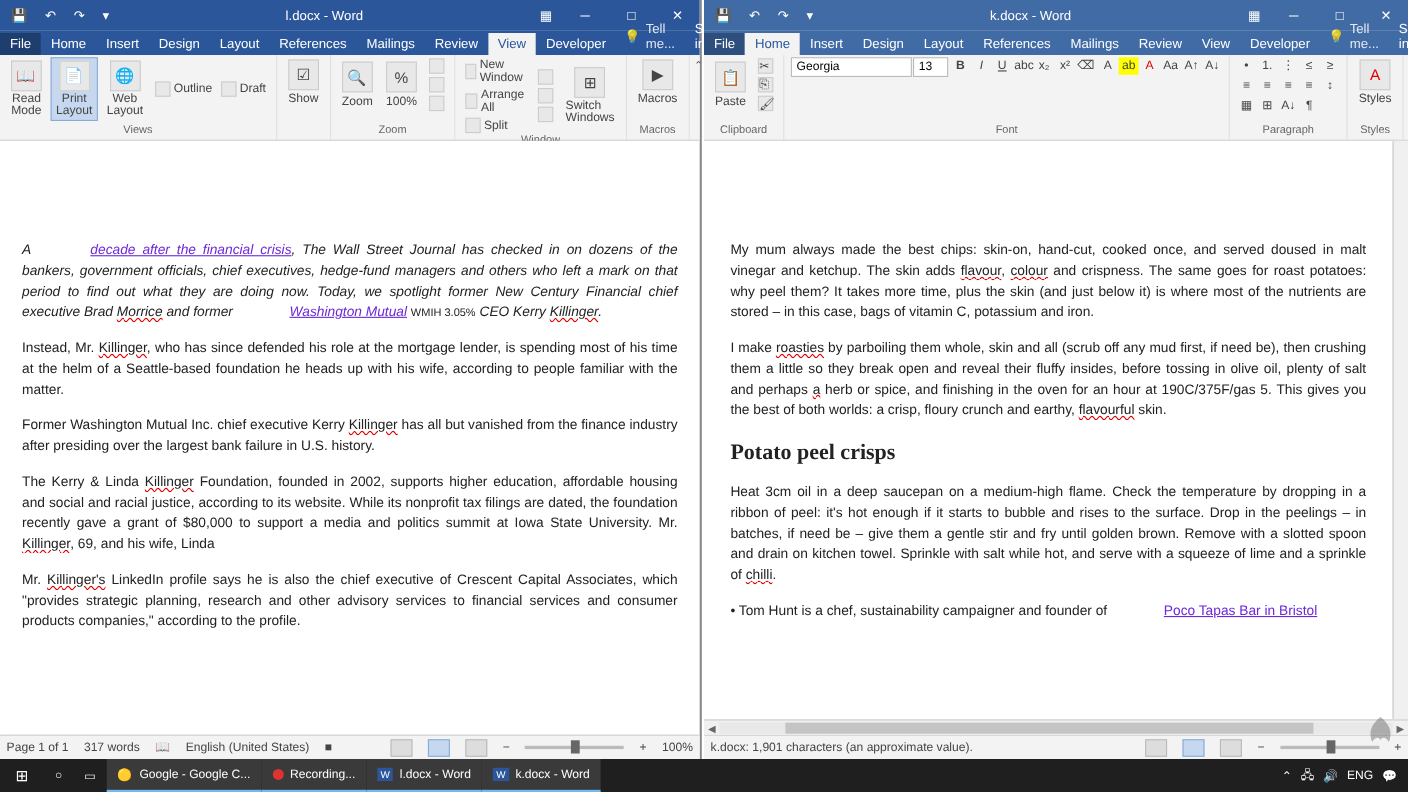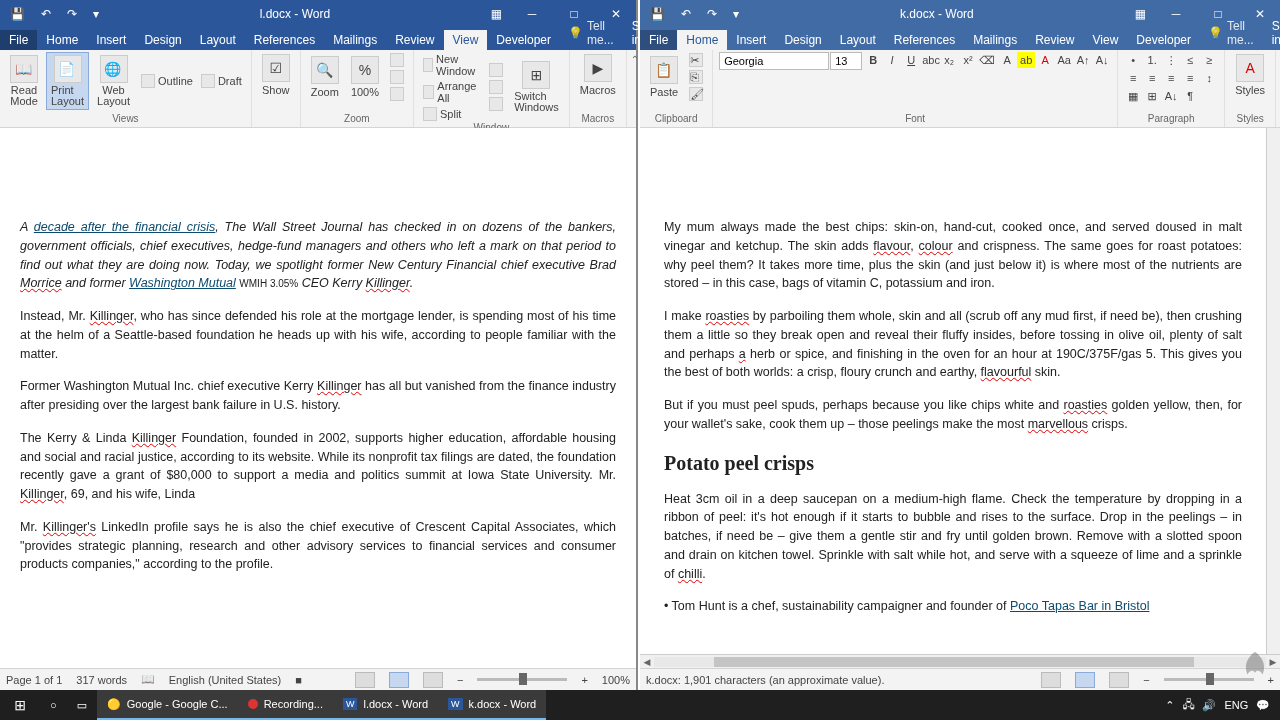--- a/index.html
+++ b/index.html
@@ -27,21 +27,21 @@
 .ribbon-big.sel { background: #c5d8ef; border: 1px solid #8aabd8; }
 .ribbon-big .ic { width: 28px; height: 28px; background: #e8e8e8; border: 1px solid #ccc; display: flex; align-items: center; justify-content: center; font-size: 14px; }
 .ribbon-sm { cursor: pointer; padding: 1px 3px; display: flex; align-items: center; gap: 3px; font-size: 11px; }
 .ribbon-sm .ic { width: 14px; height: 14px; background: #e8e8e8; border: 1px solid #ccc; }
 .collapse-ic { align-self: flex-start; padding: 4px; cursor: pointer; font-size: 10px; color: #666; }
 .doc-area { flex: 1; background: #e6e6e6; display: flex; justify-content: center; overflow: hidden; position: relative; }
 .page { background: #fff; width: 100%; box-shadow: 0 0 4px rgba(0,0,0,0.3); padding: 90px 20px 20px 20px; font-family: Georgia, serif; font-size: 12.5px; line-height: 1.5; color: #222; overflow: hidden; }
 .page p { margin-bottom: 14px; text-align: justify; }
 .page .ital { font-style: italic; }
 .page .squig { text-decoration: underline wavy #d00; text-decoration-thickness: 1px; }
-.page .link { color: #0c4a6e; text-decoration: underline; }
+.page .link { color: #6d28d9; text-decoration: underline; margin-left: 48px; }
 .page h2 { font-size: 20px; font-weight: bold; margin: 10px 0 12px 0; font-family: Georgia, serif; }
 .statusbar { height: 22px; background: #f3f3f3; border-top: 1px solid #d4d4d4; display: flex; align-items: center; font-size: 11px; color: #444; padding: 0 6px; gap: 14px; }
 .statusbar .spacer { flex: 1; }
 .statusbar .viewbtn { width: 20px; height: 16px; background: #ddd; border: 1px solid #bbb; cursor: pointer; }
 .statusbar .viewbtn.act { background: #c5d8ef; border-color: #8aabd8; }
 .zoom-slider { width: 90px; height: 3px; background: #bbb; position: relative; }
 .zoom-slider .thumb { position: absolute; width: 8px; height: 12px; background: #666; top: -5px; left: 42px; }
 .taskbar { position: absolute; left: 0; bottom: 0; width: 1280px; height: 30px; background: #1f1f1f; display: flex; align-items: center; color: #fff; font-size: 11px; }
 .taskbar .start { width: 40px; text-align: center; font-size: 14px; }
 .taskbar .tbitem { padding: 0 10px; height: 30px; display: flex; align-items: center; gap: 6px; cursor: pointer; }
@@ -105,21 +105,21 @@
   </div>
   <div class="ribbon">
     <div class="ribbon-group">
       <div class="ribbon-row">
         <div class="ribbon-big">
             <div class="ic">📖</div>
             <span style="white-space:pre-line;text-align:center;line-height:1">Read Mode</span>
           </div>
         <div class="ribbon-big sel">
             <div class="ic">📄</div>
-            <span style="white-space:pre-line;text-align:left;line-height:1">Print Layout</span>
+            <span style="white-space:pre-line;text-align:center;line-height:1">Print Layout</span>
           </div>
         <div class="ribbon-big">
             <div class="ic">🌐</div>
             <span style="white-space:pre-line;text-align:center;line-height:1">Web Layout</span>
           </div>
         <div style="display:flex;flex-direction:row;gap:2px">
           <div class="ribbon-sm">
               <span class="ic"></span>
               <span>Outline</span>
             </div>
@@ -354,21 +354,20 @@
         </div>
       <div class="ribbon-group-label"></div>
     </div>
   </div>
   <div class="right-doc-wrap">
     <div class="right-row">
       <div class="doc-area" style="flex:1">
         <div class="page" style="padding:90px 24px 20px 24px">
           <p><span>My mum always made the best chips: skin-on, hand-cut, cooked once, and served doused in malt vinegar and ketchup. The skin adds </span><span class="squig">flavour</span><span>, </span><span class="squig">colour</span><span> and crispness. The same goes for roast potatoes: why peel them? It takes more time, plus the skin (and just below it) is where most of the nutrients are stored – in this case, bags of vitamin C, potassium and iron.</span></p>
           <p><span>I make </span><span class="squig">roasties</span><span> by parboiling them whole, skin and all (scrub off any mud first, if need be), then crushing them a little so they break open and reveal their fluffy insides, before tossing in olive oil, plenty of salt and perhaps </span><span class="squig">a</span><span> herb or spice, and finishing in the oven for an hour at 190C/375F/gas 5. This gives you the best of both worlds: a crisp, floury crunch and earthy, </span><span class="squig">flavourful</span><span> skin.</span></p>
-          <p><span>But if you must peel spuds, perhaps because you like chips white and </span><span class="squig">roasties</span><span> golden yellow, then, for your wallet's sake, cook them up – those peelings make the most </span><span class="squig">marvellous</span><span> crisps.</span></p>
           <h2>Potato peel crisps</h2>
           <p><span>Heat 3cm oil in a deep saucepan on a medium-high flame. Check the temperature by dropping in a ribbon of peel: it's hot enough if it starts to bubble and rises to the surface. Drop in the peelings – in batches, if need be – give them a gentle stir and fry until golden brown. Remove with a slotted spoon and drain on kitchen towel. Sprinkle with salt while hot, and serve with a squeeze of lime and a sprinkle of </span><span class="squig">chilli</span><span>.</span></p>
           <p><span>• Tom Hunt is a chef, sustainability campaigner and founder of </span><span class="link">Poco Tapas Bar in Bristol</span></p>
         </div>
       </div>
       <div class="vscroll"></div>
     </div>
     <div class="scrollh">
       <div class="sbtn">◀</div>
       <div class="strack">

